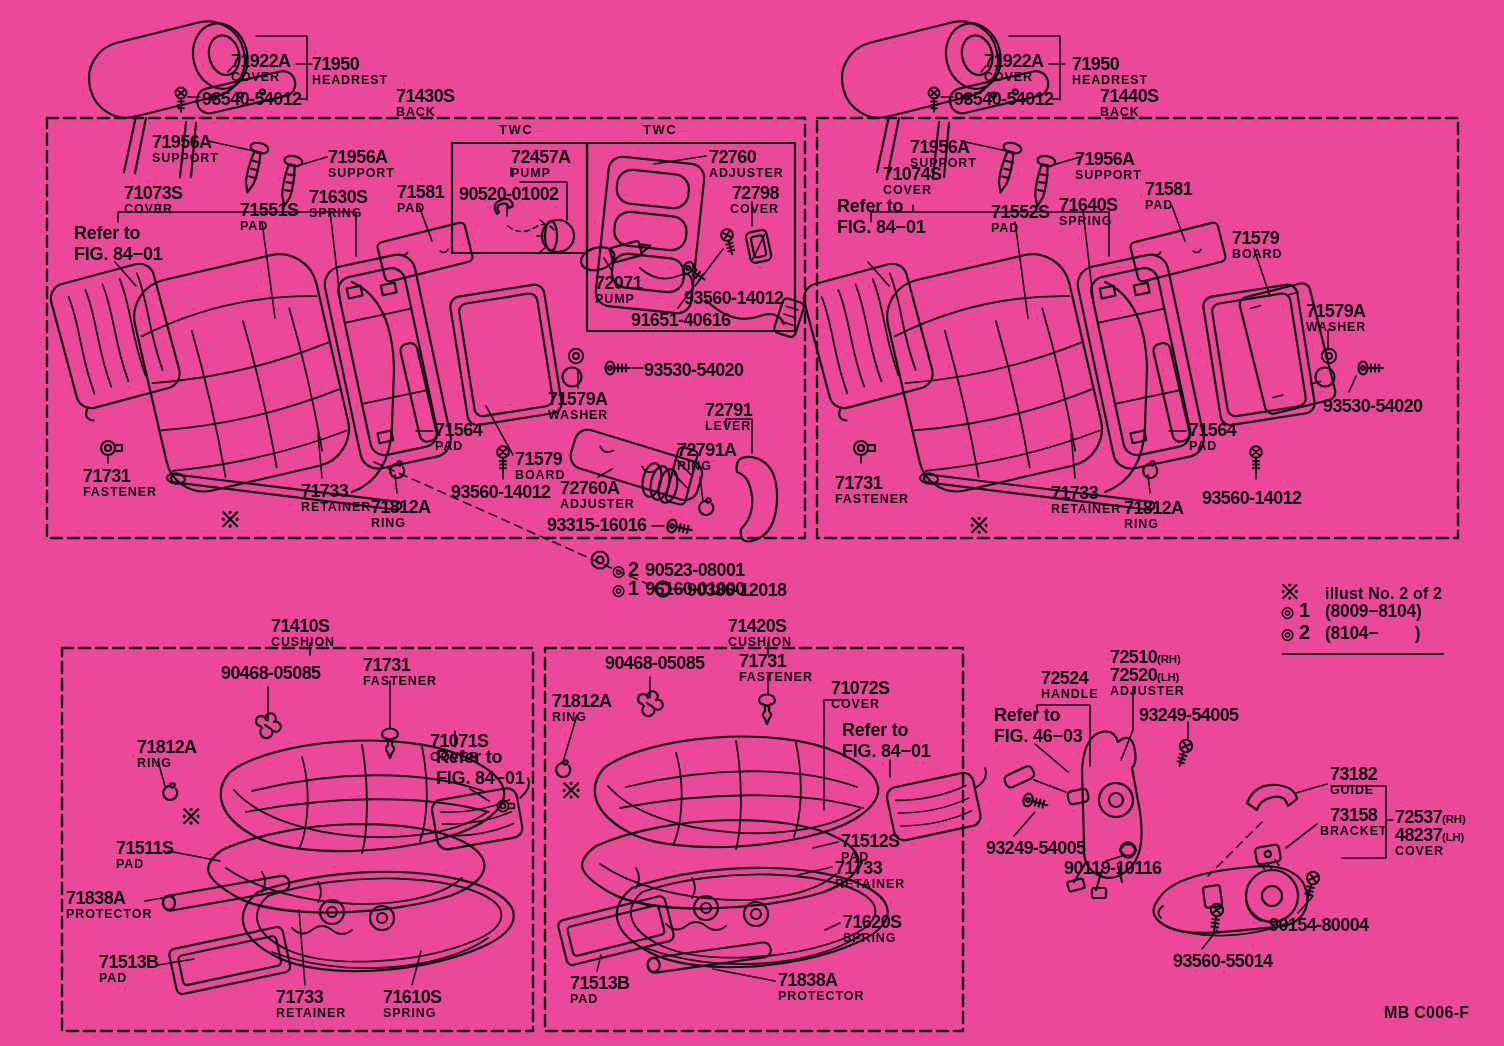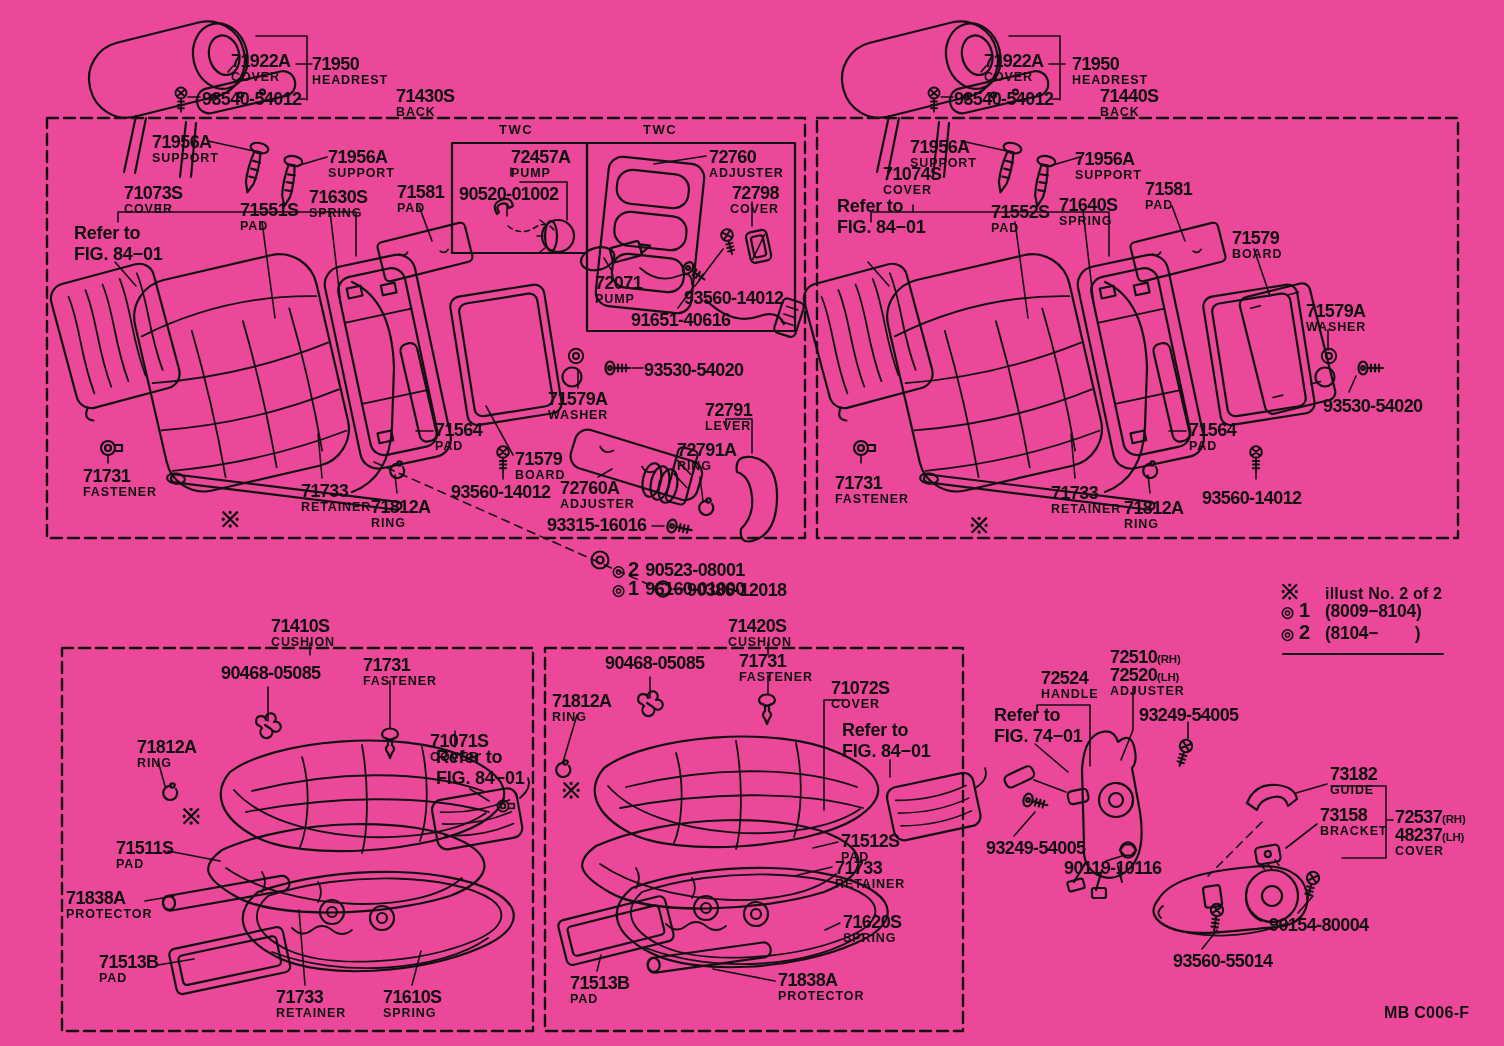--- a/index.html
+++ b/index.html
@@ -392,25 +392,25 @@
       <div class="lbl sym" style="left: 562px; top: 780px;"><span class="t1">※</span></div>
       <div class="lbl" style="left: 841px; top: 832px;"><span class="t1">71512S</span><div class="t2">PAD</div></div>
       <div class="lbl" style="left: 835px; top: 859px;"><span class="t1">71733</span><div class="t2">RETAINER</div></div>
       <div class="lbl" style="left: 843px; top: 913px;"><span class="t1">71620S</span><div class="t2">SPRING</div></div>
       <div class="lbl" style="left: 570px; top: 974px;"><span class="t1">71513B</span><div class="t2">PAD</div></div>
       <div class="lbl" style="left: 778px; top: 971px;"><span class="t1">71838A</span><div class="t2">PROTECTOR</div></div>
       <div class="lbl" style="left: 1041px; top: 669px;"><span class="t1">72524</span><div class="t2">HANDLE</div></div>
       <div class="lbl" style="left: 1110px; top: 648px; text-align: center;"><span class="t1">72510</span><span class="sfx">(RH)</span></div>
       <div class="lbl" style="left: 1110px; top: 666px;"><span class="t1">72520</span><span class="sfx">(LH)</span><div class="t2">ADJUSTER</div></div>
       <div class="lbl" style="left: 1139px; top: 706px;"><span class="t1">93249-54005</span></div>
-      <div class="lbl refer" style="left: 994px; top: 706px;"><span class="t1">Refer to</span><div class="t2">FIG. 74−01</div></div>
+      <div class="lbl refer" style="left: 994px; top: 706px;"><span class="t1">Refer to</span><div class="t2">FIG. 46−03</div></div>
       <div class="lbl" style="left: 986px; top: 839px;"><span class="t1">93249-54005</span></div>
       <div class="lbl" style="left: 1064px; top: 859px;"><span class="t1">90119-10116</span></div>
       <div class="lbl" style="left: 1330px; top: 765px;"><span class="t1">73182</span><div class="t2">GUIDE</div></div>
-      <div class="lbl" style="left: 1320px; top: 806px;"><span class="t1">73158</span><div class="t2">BRACKET</div></div>
+      <div class="lbl" style="left: 1320px; top: 806px; text-align: center;"><span class="t1">73158</span><div class="t2">BRACKET</div></div>
       <div class="lbl" style="left: 1395px; top: 808px;"><span class="t1">72537</span><span class="sfx">(RH)</span></div>
       <div class="lbl" style="left: 1395px; top: 826px;"><span class="t1">48237</span><span class="sfx">(LH)</span><div class="t2">COVER</div></div>
       <div class="lbl" style="left: 1269px; top: 916px;"><span class="t1">90154-80004</span></div>
       <div class="lbl" style="left: 1173px; top: 952px; text-align: center;"><span class="t1">93560-55014</span></div>
     </div>
 
 <div id="legend">
   <div class="lg-row">
     <span class="lg-sym">※</span>
     <span class="lg-title">illust No. 2 of 2</span>

